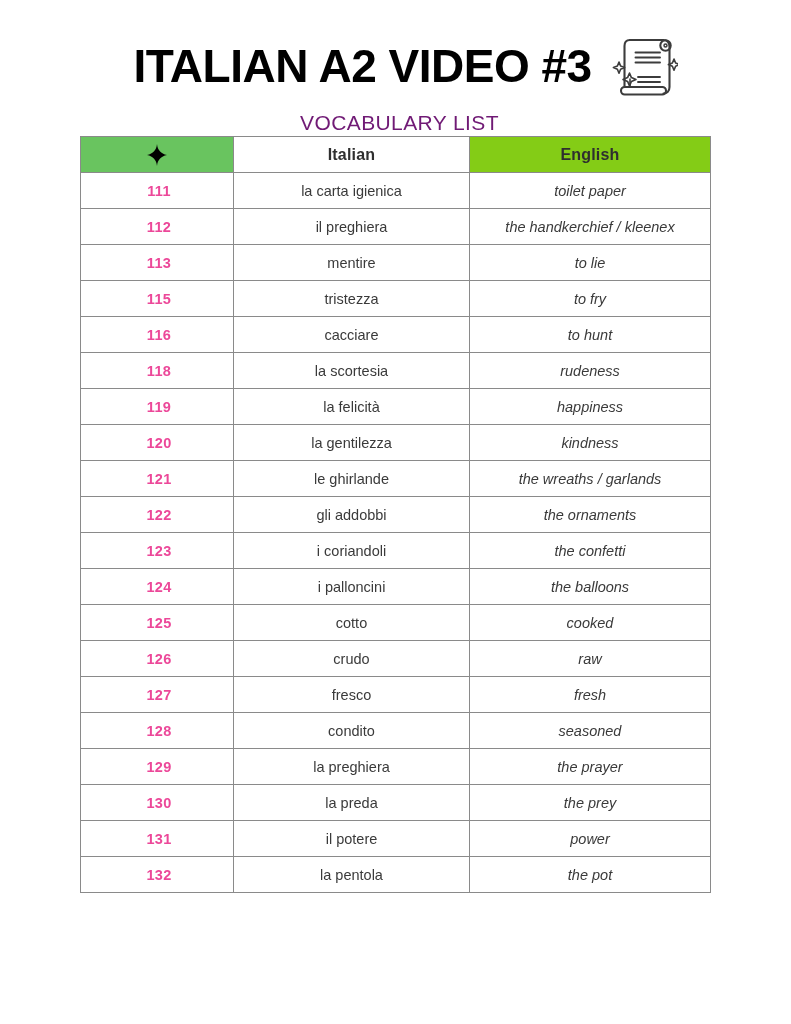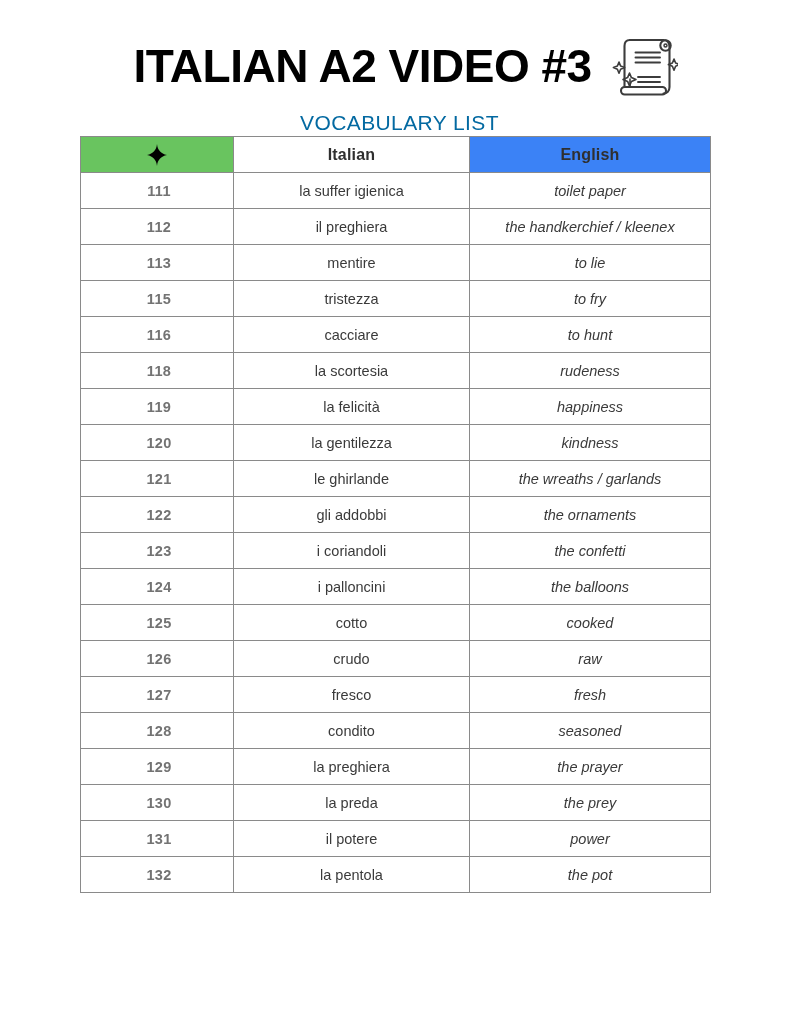--- a/index.html
+++ b/index.html
@@ -46,21 +46,21 @@
     height: 74px;
     flex: 0 0 auto;
     display: block;
     margin-top: 2px;
   }
   .subtitle {
     margin-top: 7px;
     font-size: 21px;
     font-weight: 400;
     letter-spacing: 0.4px;
-    color: #0369a1;
+    color: #701a75;
     line-height: 1.1;
     padding-left: 8px;
   }
 
   
   .table-wrap {
     position: absolute;
     left: 80px;
     top: 136px;
     width: 630px;
@@ -102,29 +102,29 @@
     display: inline-block;
     width: 20px;
     height: 22px;
     vertical-align: middle;
   }
   th.h-italian {
     background: #ffffff;
     color: #2b2b2b;
   }
   th.h-english {
-    background: #3b82f6;
+    background: #84cc16;
     color: #1f1f1f;
   }
 
   
   tbody td.num {
     font-size: 14.5px;
     font-weight: bold;
-    color: #737373;
+    color: #ec4899;
     letter-spacing: 0.3px;
     padding-left: 10px;
   }
   tbody td.it {
     font-size: 14.5px;
     font-weight: 400;
     color: #3a3a3a;
   }
   tbody td.en {
     font-size: 14.5px;
@@ -186,21 +186,21 @@
               </svg>
             </span>
           </th>
           <th class="h-italian">Italian</th>
           <th class="h-english">English</th>
         </tr>
       </thead>
       <tbody id="vocab-body">
           <tr>
             <td class="num">111</td>
-            <td class="it">la suffer igienica</td>
+            <td class="it">la carta igienica</td>
             <td class="en">toilet paper</td>
           </tr>
           <tr>
             <td class="num">112</td>
             <td class="it">il preghiera</td>
             <td class="en">the handkerchief / kleenex</td>
           </tr>
           <tr>
             <td class="num">113</td>
             <td class="it">mentire</td>

